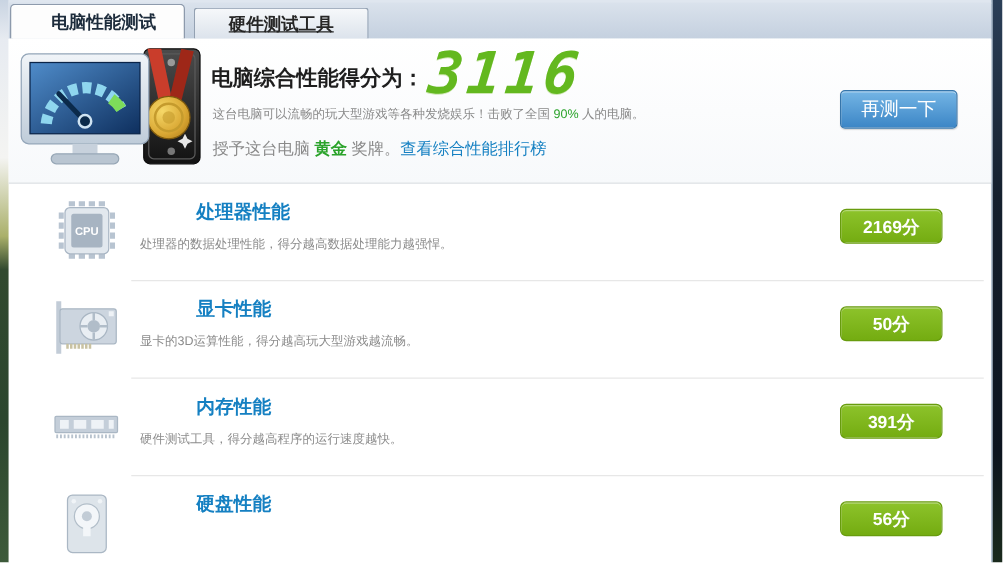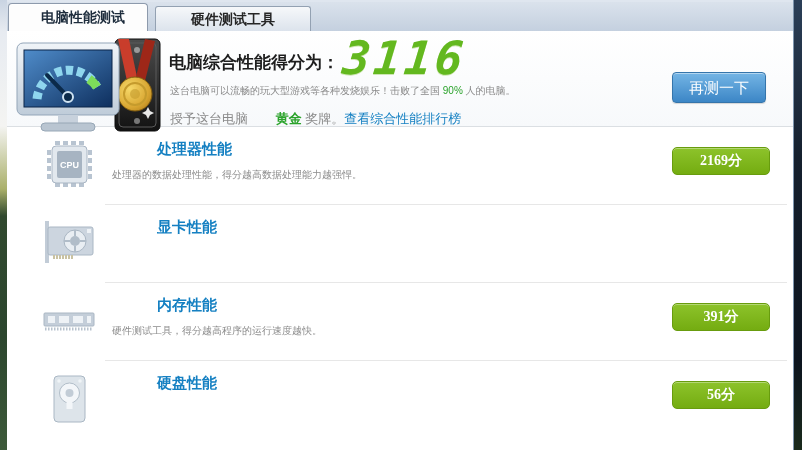--- a/index.html
+++ b/index.html
@@ -14,58 +14,58 @@
     background:linear-gradient(180deg,#2b3f58 0%,#15202e 35%,#0c141f 80%,#1a2a1c 100%); }
   .frame-top { position:absolute; left:7px; right:9px; top:0; height:3px; background:#dfe6ef; }
 
   
   .tabbar { position:absolute; left:7px; right:9px; top:2px; height:29px;
     background:linear-gradient(#dae2ec,#c4d0df); }
   .tab { position:absolute; text-align:center; font-size:14px; font-weight:bold; cursor:pointer; }
   .tab-active { left:1px; top:1px; width:140px; height:28px; line-height:27px;
     background:#fdfdfd; border:1px solid #8d9aac; border-bottom:none;
     border-radius:4px 4px 0 0; color:#1d2c3c; box-shadow:inset 0 1px 0 #fff;padding-left:10px; }
-  .tab-inactive { left:148px; top:4px; width:156px; height:25px; line-height:24px;
+  .tab-inactive { left:148px; top:4px; width:140px; height:25px; line-height:24px;
     background:linear-gradient(#f6f8fa,#dce3ec); border:1px solid #93a1b2; border-bottom:none;
-    border-radius:3px 3px 0 0; color:#262626; }
+    border-radius:3px 3px 0 0; color:#262626;text-decoration:underline; }
 
   
   .content { position:absolute; left:7px; right:9px; top:31px; bottom:0; background:#fff; }
 
-  .header { position:relative; height:96px; border-bottom:1px solid #dbdfe3;
+  .header { position:relative; height:116px; border-bottom:1px solid #dbdfe3;
     background:linear-gradient(#ffffff,#f7f9fb); }
   .hero-icon { position:absolute; left:8px; top:6px; width:152px; height:100px; }
   .htitle { position:absolute; left:162px; top:20px; font-size:17px; font-weight:bold; color:#1e1e1e; }
   .score { position:absolute; left:336px; top:0px; font-size:46px; font-weight:bold;
     color:#63b81f; font-family:"DejaVu Sans Mono","Liberation Mono",monospace;
     font-style:italic; transform:skewX(-6deg); letter-spacing:3px;
     text-shadow:0 1px 0 rgba(120,190,40,.35); }
   .hdesc { position:absolute; left:163px; top:53px; font-size:10px; color:#8a8a8a; }
   .haward { position:absolute; left:163px; top:79px; font-size:13px; color:#8a8a8a; }
-  .green-bold { color:#2ba32b; font-weight:bold;margin-left:24px; }
+  .green-bold { color:#2ba32b; font-weight:bold; }
   .green-pct { color:#2ba32b; }
   .link { color:#1580c2; cursor:pointer; }
   .retest { position:absolute; left:665px; top:41px; width:94px; height:31px;
     background:linear-gradient(#74b5e5,#3c86c6); border:1px solid #3575ab; border-radius:4px;
     color:#fff; font-size:15px; text-align:center; line-height:29px; cursor:pointer;
     box-shadow:inset 0 1px 0 rgba(255,255,255,.45), 0 1px 1px rgba(0,0,0,.15); }
 
   .list { position:relative; }
   .row { position:relative; height:78px; }
   .row:not(:last-child)::after { content:""; position:absolute; left:98px; right:6px; bottom:0;
     height:1px; background:#e7e7e7; }
   .row-icon { position:absolute; left:32px; top:8px; width:66px; height:60px;
     display:flex; align-items:center; }
   .row-title { position:absolute; left:105px; top:13px; font-size:15px; font-weight:bold;
     color:#1580c2; cursor:pointer;margin-left:45px; }
   .row-desc { position:absolute; left:105px; top:41px; font-size:10px; color:#8c8c8c; }
-  .row-score { position:absolute; left:665px; top:20px; width:98px; height:28px;
+  .row-score { position:absolute; left:665px; top:20px; width:82px; height:28px;
     background:linear-gradient(#8dc32b,#74ac11); border:1px solid #689c0e; border-radius:5px;
     color:#fff; font-weight:bold; font-size:14px; text-align:center; line-height:26px;
-    box-shadow:inset 0 1px 0 rgba(255,255,255,.35);font-family:Liberation Serif, serif; }
+    box-shadow:inset 0 1px 0 rgba(255,255,255,.35); }
 </style>
 </head>
 <body>
 
 <div class="frame-left"></div>
 <div class="frame-right"></div>
 <div class="frame-top"></div>
 
 <div class="tabbar">
   <div class="tab tab-active">电脑性能测试</div>
@@ -170,20 +170,22 @@
       <line x1="36" y1="14" x2="36" y2="20"></line>
               <line x1="36" y1="30" x2="36" y2="36"></line>
       <line x1="25" y1="25" x2="31" y2="25"></line>
               <line x1="41" y1="25" x2="47" y2="25"></line>
     </g>
     <rect x="48" y="13" width="4" height="4" fill="#eef2f6"></rect>
     <line x1="14" y1="41" x2="34" y2="41" stroke="#c9c2a2" stroke-width="4" stroke-dasharray="2 1"></line>
   </svg>
         </div>
     <div class="row-title">显卡性能</div>
+    <div class="row-desc">显卡的3D运算性能，得分越高玩大型游戏越流畅。</div>
+    <div class="row-score">50分</div>
   </div>
 
   <div class="row">
     <div class="row-icon">
           <svg width="60" height="54" viewBox="0 0 60 54">
     <rect x="5" y="19" width="50" height="13" rx="1" fill="#c4ced9" stroke="#aab7c4"></rect>
     <rect x="9" y="22" width="7" height="7" fill="#eef2f6"></rect>
     <rect x="20" y="22" width="10" height="7" fill="#eef2f6"></rect>
     <rect x="34" y="22" width="10" height="7" fill="#eef2f6"></rect>
     <rect x="48" y="22" width="4" height="7" fill="#eef2f6"></rect>

